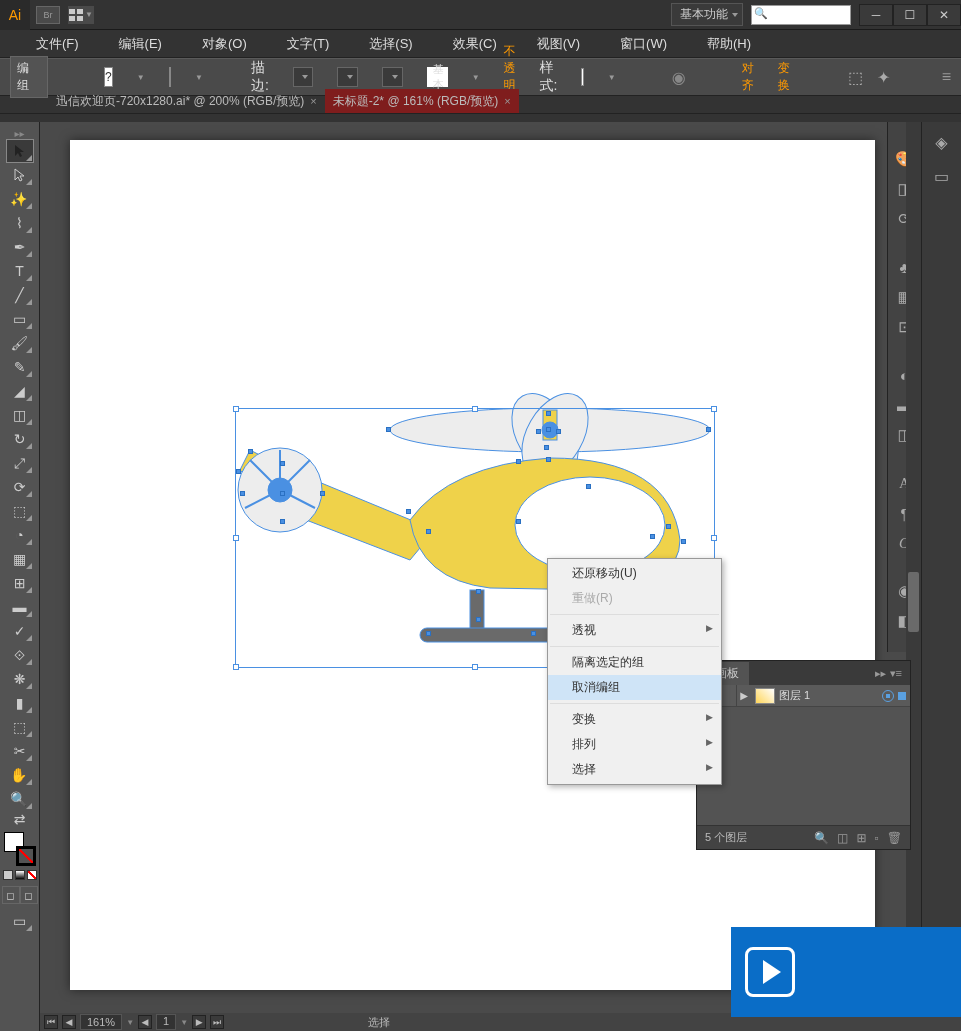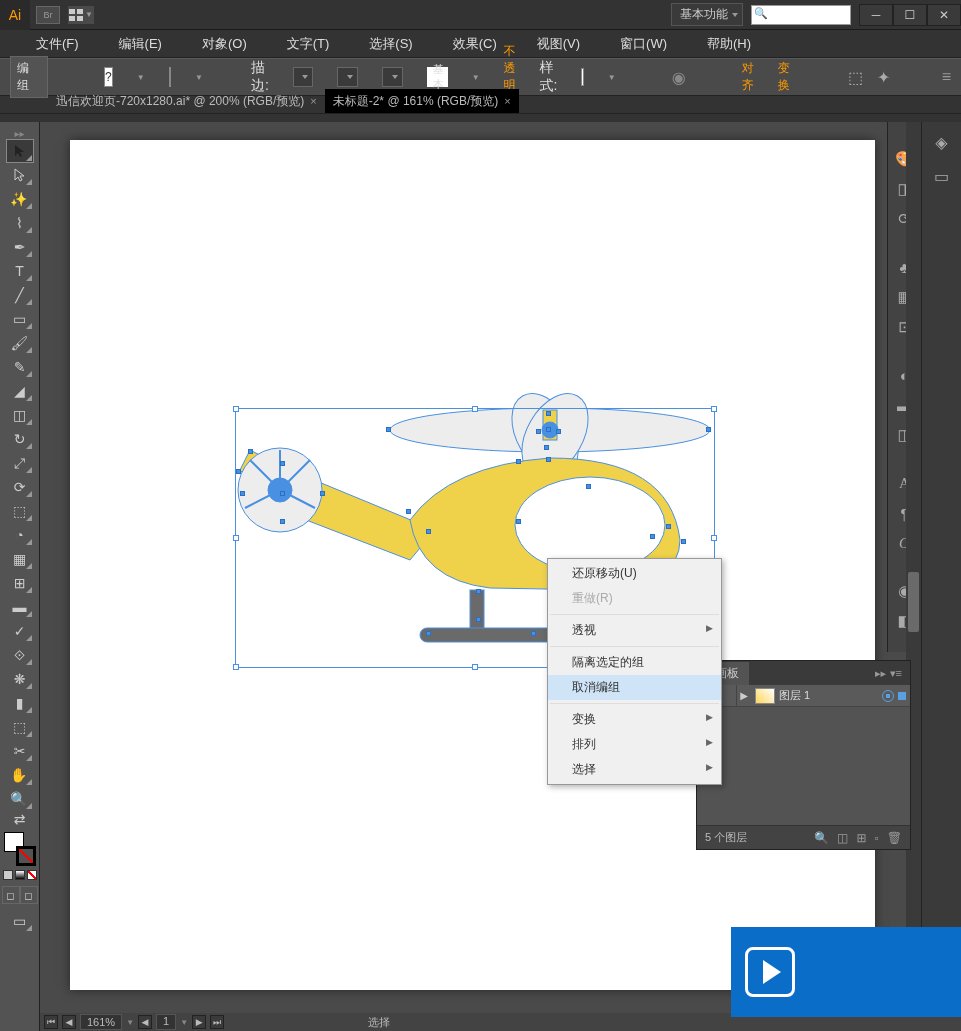--- a/index.html
+++ b/index.html
@@ -34,21 +34,21 @@
 .cb-dropdown::after { content:""; position:absolute; right:4px; top:50%; margin-top:-2px; border-left:3px solid transparent; border-right:3px solid transparent; border-top:4px solid #999; }
 .stroke-line { width: 90px; height: 20px; background: #fff; display:flex; align-items:center; padding:0 4px;}
 .stroke-line .line { flex:1; height:2px; background:#000; }
 .stroke-label { font-size:11px; color:#ddd; margin-left:2px;}
 .cb-spacer{flex:1;}
 .cb-right-icons{display:flex; gap:8px; align-items:center;}
 
 
 .tabbar { height: 18px; background: #333; display: flex; align-items: flex-end; padding-left: 48px; border-bottom: 1px solid #222;}
 .tab { height: 24px; padding: 0 8px; display: flex; align-items: center; color: #bbb; font-size: 12px; gap: 6px; }
-.tab.active { background: #000000; }
+.tab.active { background: #7f1d1d; }
 .tab-close { color: #999; font-size: 11px; }
 
 
 .main { position: absolute; top: 122px; left: 0; right: 0; bottom: 0; display: flex; background: #4a4a4a; }
 
 
 .tools { width: 40px; background: #535353; border-right: 1px solid #222; display: flex; flex-direction: column; align-items: center; padding-top: 6px; gap: 2px; }
 .tools-grip{ width:100%; height:10px; display:flex; justify-content:center; align-items:center; color:#888; font-size:10px;}
 .tool-btn { width: 26px; height: 22px; display: flex; align-items: center; justify-content: center; color: #ccc; font-size: 14px; position: relative; cursor: pointer; }
 .tool-btn.active { background: #3a3a3a; outline:1px solid #888;}

